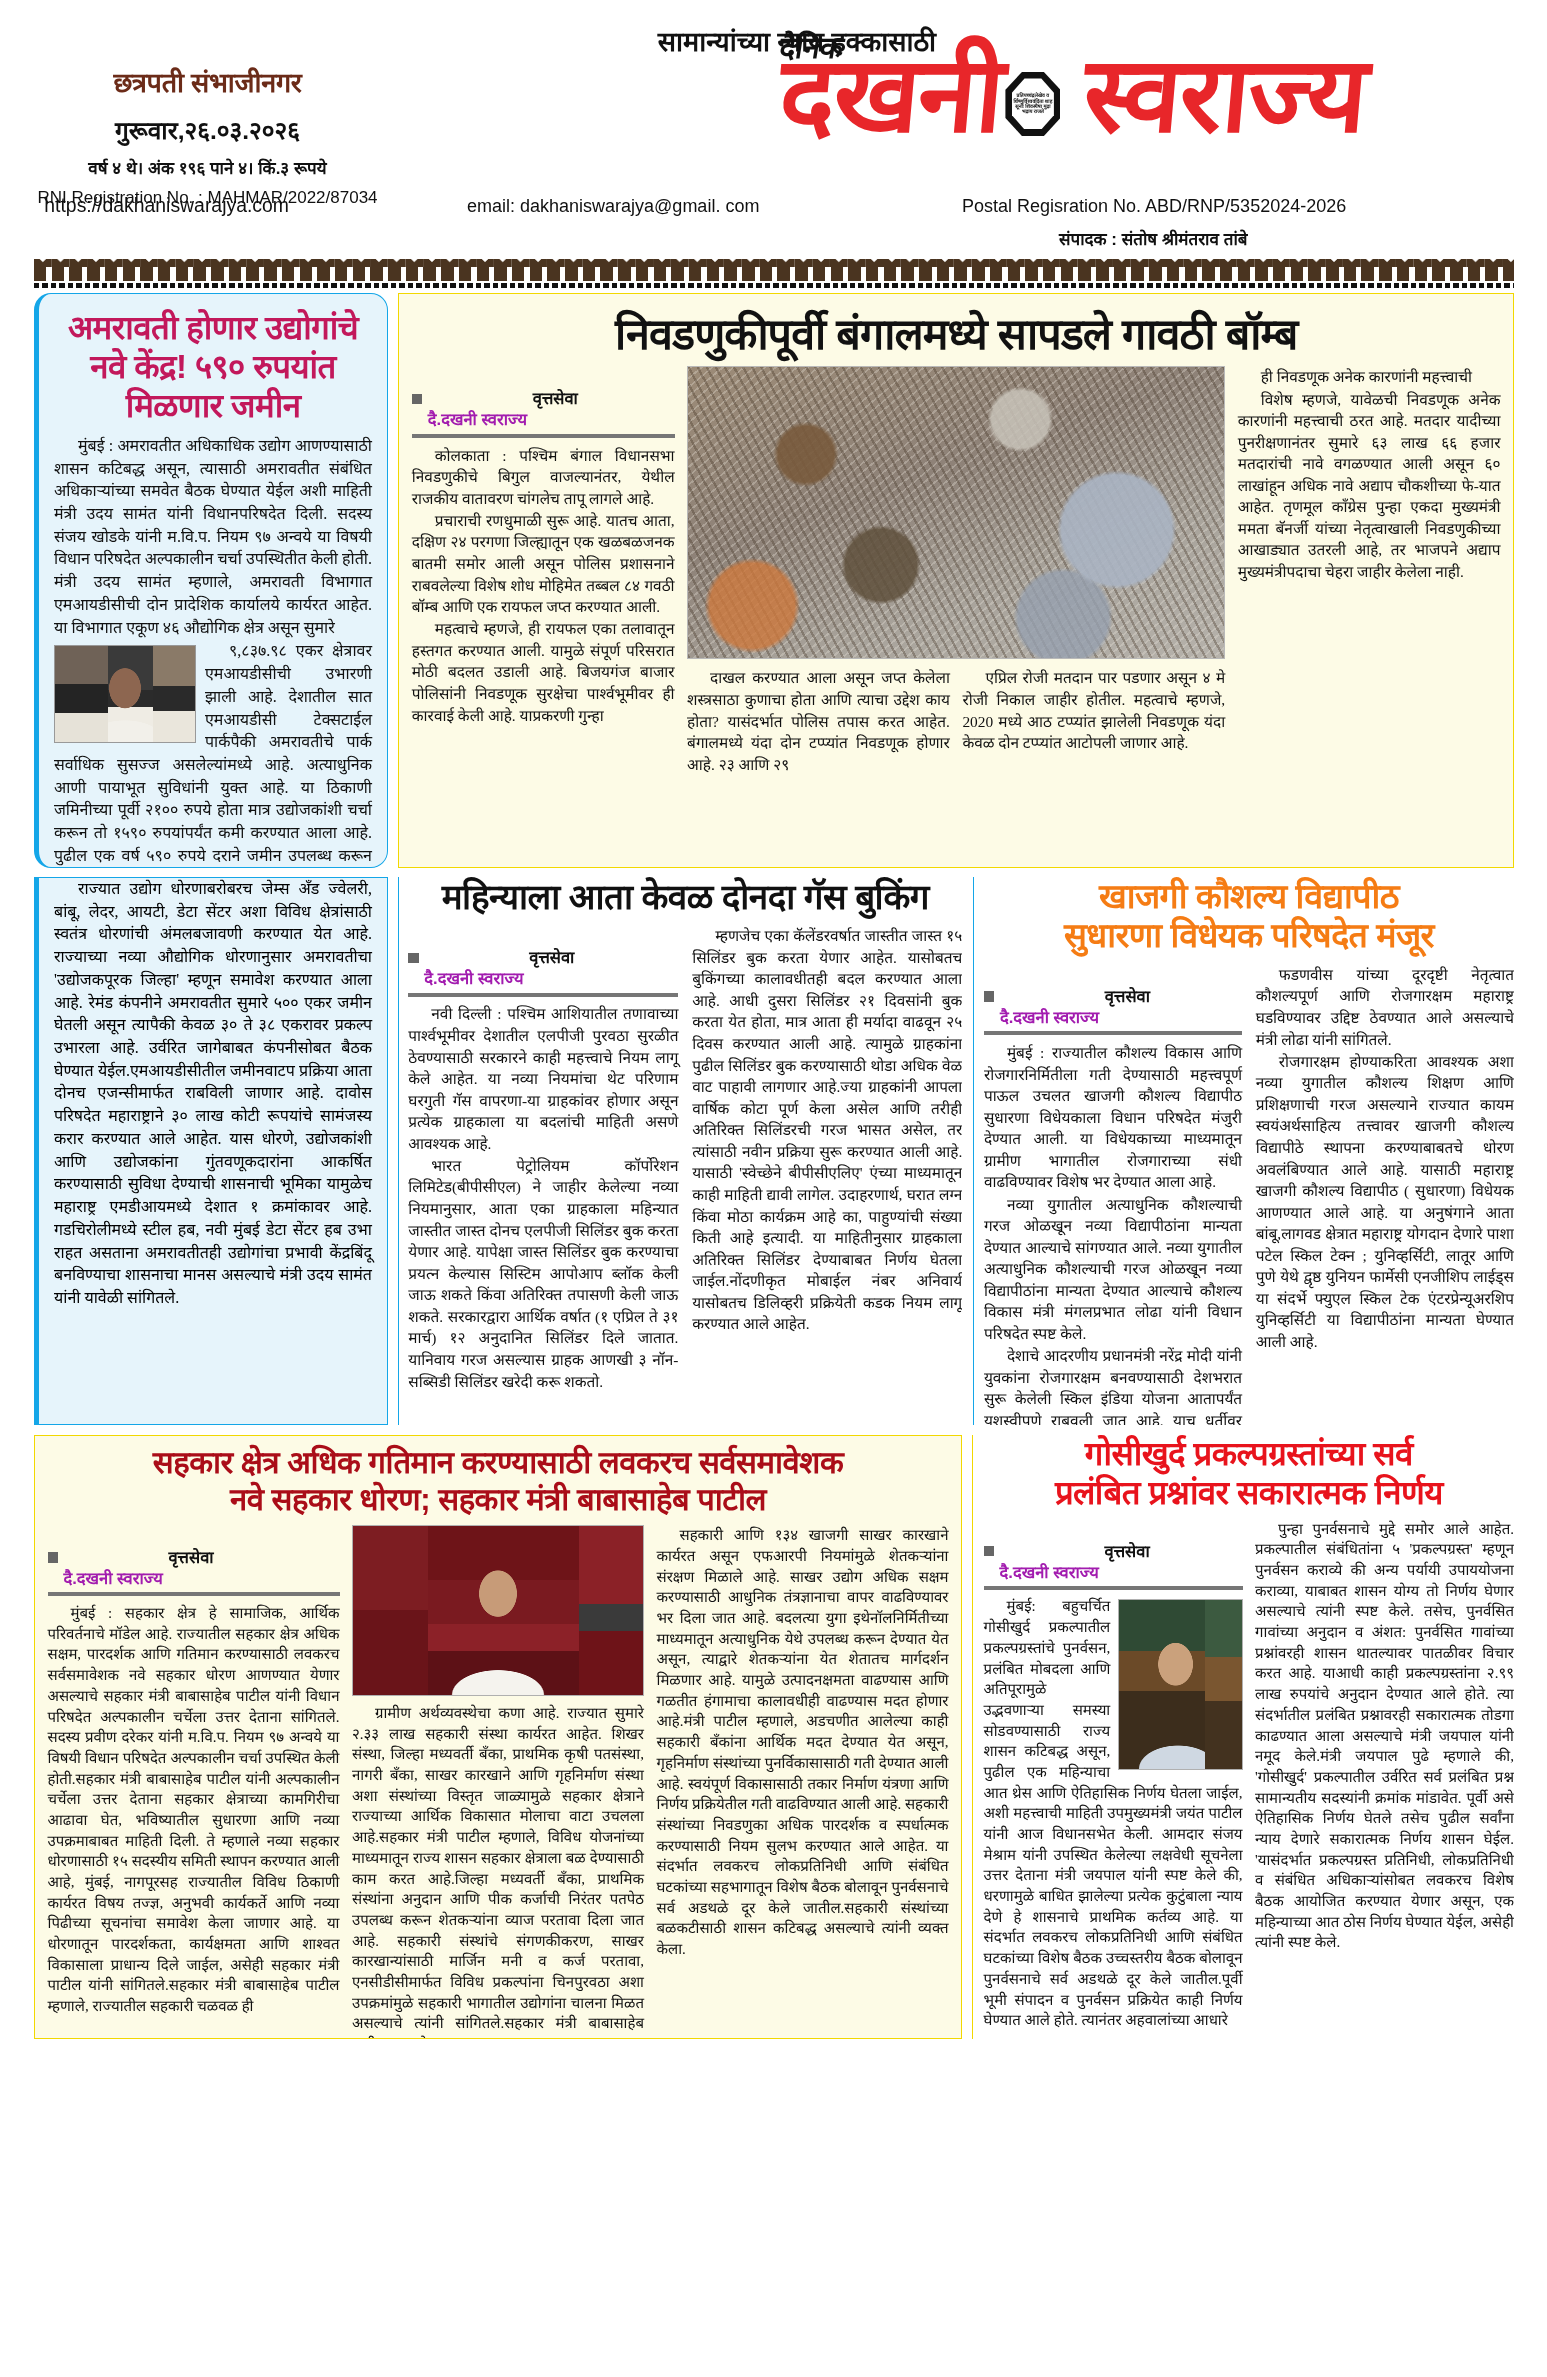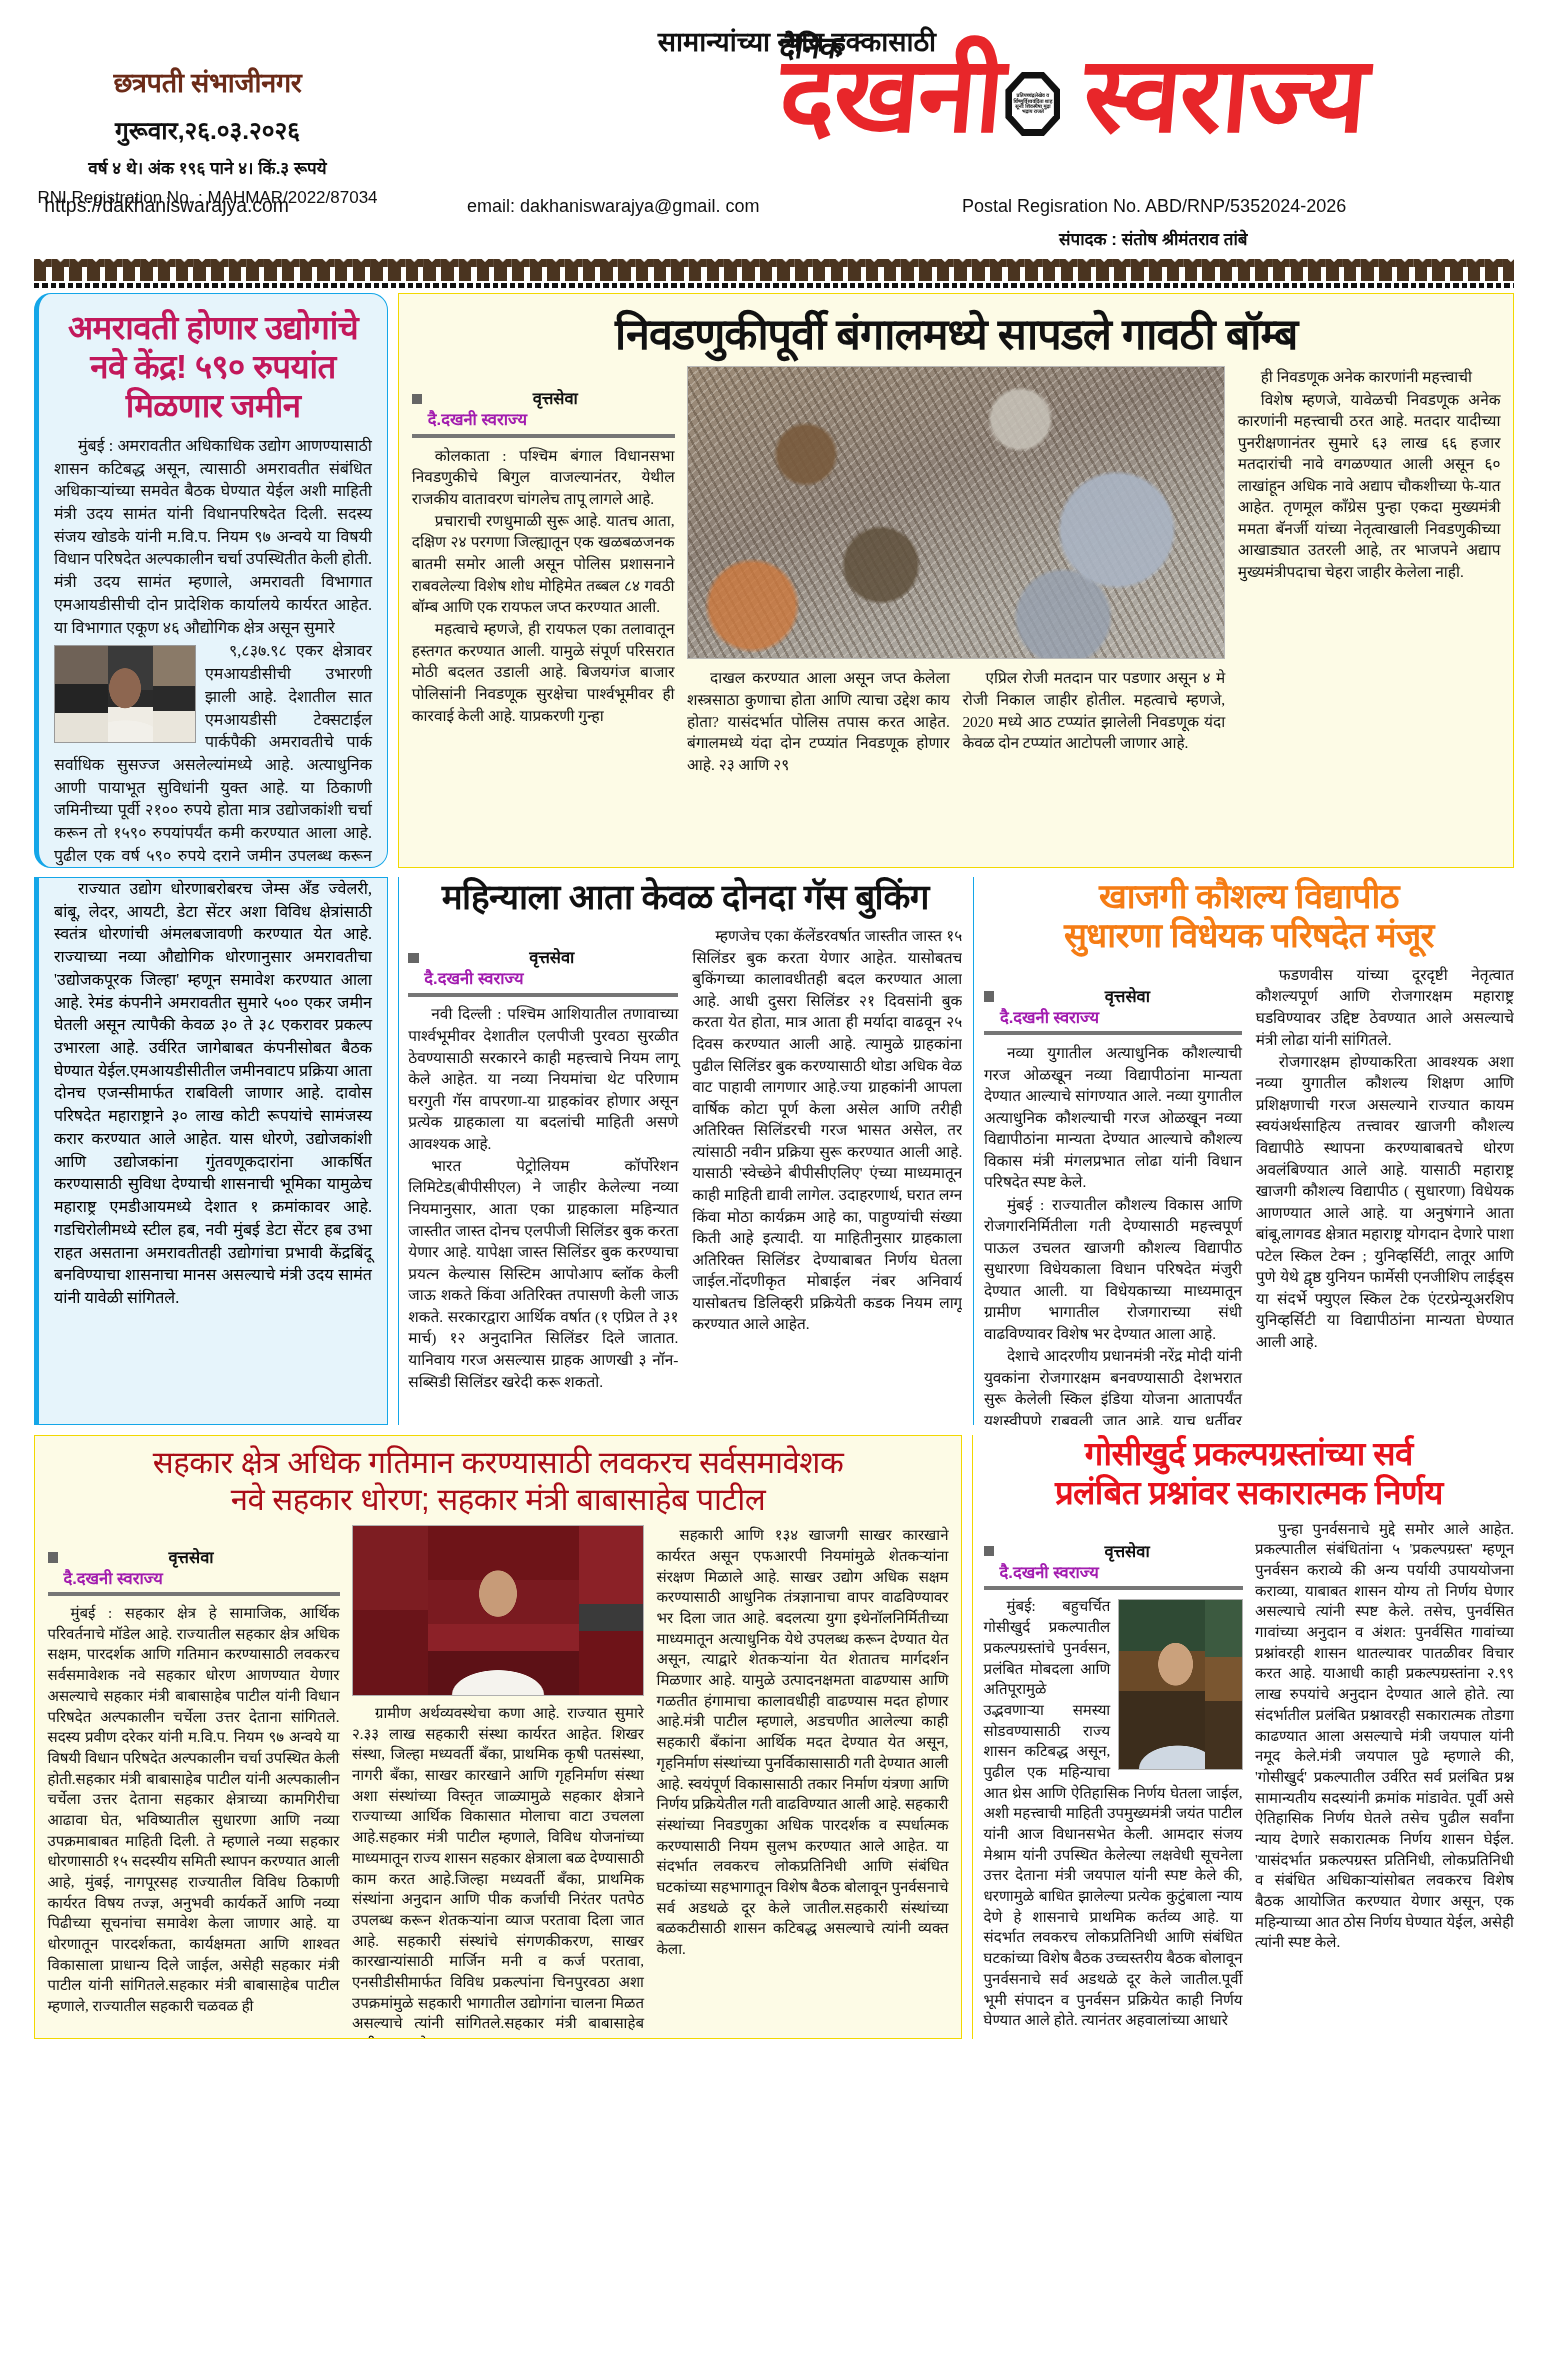--- a/index.html
+++ b/index.html
@@ -347,21 +347,21 @@
   }
   .botleft {
     background: #fdfbe6;
     border: 1.7px solid #f2d800;
     padding: 9px 12.5px 8px 12.5px;
     height: 604px; overflow: hidden;
   }
   .botleft h2 {
     font-size: 31px; line-height: 1.18;
     font-family: "Liberation Sans", sans-serif;
-    font-weight: 400; color: #aa0d18;
+    font-weight: 700; color: #aa0d18;
     text-align: center; letter-spacing: -0.5px;
     margin-bottom: 6.8px;
   }
   .botright {
     height: 604px; overflow: hidden; padding-left: 10.3px;
     border-left: 1.7px solid #f2d800;
   }
   .botright h2 {
     font-size: 33px; line-height: 1.16;
     font-family: "Liberation Sans", sans-serif;
@@ -528,22 +528,22 @@
         <span>सुधारणा विधेयक परिषदेत मंजूर</span>
       </h2>
       <div class="cols2">
         <div class="col">
           <div class="byline">
             <span class="sq"></span>
             <span class="b1">दै.दखनी स्वराज्य</span>
             <span class="b2">वृत्तसेवा</span>
           </div>
           <div class="byline-rule"></div>
+          <p>मुंबई : राज्यातील कौशल्य विकास आणि रोजगारनिर्मितीला गती देण्यासाठी महत्त्वपूर्ण पाऊल उचलत खाजगी कौशल्य विद्यापीठ सुधारणा विधेयकाला विधान परिषदेत मंजुरी देण्यात आली. या विधेयकाच्या माध्यमातून ग्रामीण भागातील रोजगाराच्या संधी वाढविण्यावर विशेष भर देण्यात आला आहे.</p>
           <p>नव्या युगातील अत्याधुनिक कौशल्याची गरज ओळखून नव्या विद्यापीठांना मान्यता देण्यात आल्याचे सांगण्यात आले. नव्या युगातील अत्याधुनिक कौशल्याची गरज ओळखून नव्या विद्यापीठांना मान्यता देण्यात आल्याचे कौशल्य विकास मंत्री मंगलप्रभात लोढा यांनी विधान परिषदेत स्पष्ट केले.</p>
-          <p>मुंबई : राज्यातील कौशल्य विकास आणि रोजगारनिर्मितीला गती देण्यासाठी महत्त्वपूर्ण पाऊल उचलत खाजगी कौशल्य विद्यापीठ सुधारणा विधेयकाला विधान परिषदेत मंजुरी देण्यात आली. या विधेयकाच्या माध्यमातून ग्रामीण भागातील रोजगाराच्या संधी वाढविण्यावर विशेष भर देण्यात आला आहे.</p>
           <p>देशाचे आदरणीय प्रधानमंत्री नरेंद्र मोदी यांनी युवकांना रोजगारक्षम बनवण्यासाठी देशभरात सुरू केलेली स्किल इंडिया योजना आतापर्यंत यशस्वीपणे राबवली जात आहे. याच धर्तीवर राज्याचे मुख्यमंत्री देवेंद्र</p>
         </div>
         <div class="col">
           <p>फडणवीस यांच्या दूरदृष्टी नेतृत्वात कौशल्यपूर्ण आणि रोजगारक्षम महाराष्ट्र घडविण्यावर उद्दिष्ट ठेवण्यात आले असल्याचे मंत्री लोढा यांनी सांगितले.</p>
           <p>रोजगारक्षम होण्याकरिता आवश्यक अशा नव्या युगातील कौशल्य शिक्षण आणि प्रशिक्षणाची गरज असल्याने राज्यात कायम स्वयंअर्थसाहित्य तत्त्वावर खाजगी कौशल्य विद्यापीठे स्थापना करण्याबाबतचे धोरण अवलंबिण्यात आले आहे. यासाठी महाराष्ट्र खाजगी कौशल्य विद्यापीठ ( सुधारणा) विधेयक आणण्यात आले आहे. या अनुषंगाने आता बांबू,लागवड क्षेत्रात महाराष्ट्र योगदान देणारे पाशा पटेल स्किल टेक्न ; युनिव्हर्सिटी, लातूर आणि पुणे येथे द्वृष्ठ युनियन फार्मेसी एनजीशिप लाईड्स या संदर्भे फ्युएल स्किल टेक एंटरप्रेन्यूअरशिप युनिव्हर्सिटी या विद्यापीठांना मान्यता घेण्यात आली आहे.</p>
         </div>
       </div>
     </article>
   </section>
 

